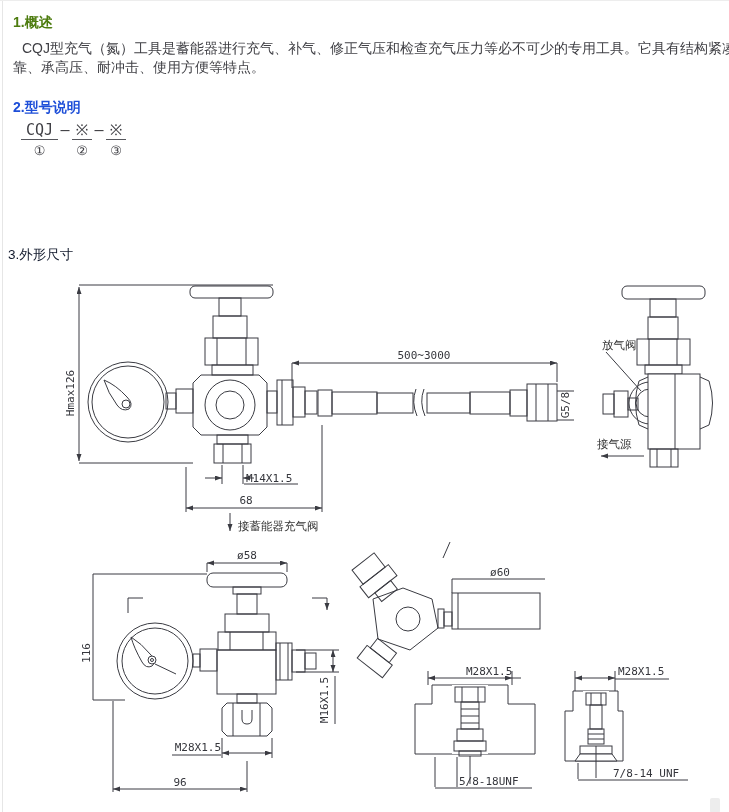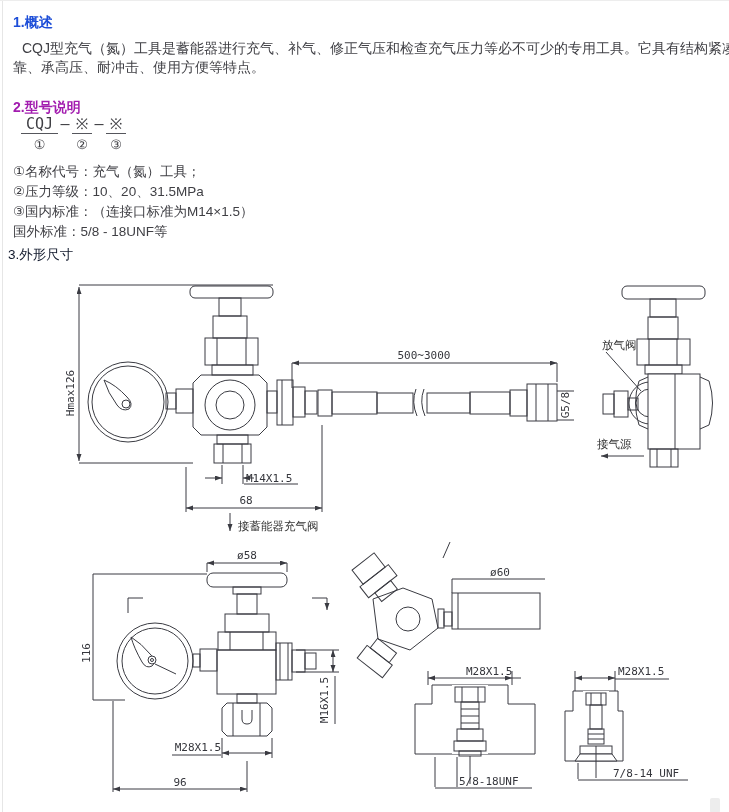--- a/index.html
+++ b/index.html
@@ -2,21 +2,21 @@
 <html><head>
 <meta charset="utf-8">
 <style>
   html,body{margin:0;padding:0;background:#fff;}
   .page{position:relative;width:729px;height:812px;background:#ffffff;overflow:hidden;
         font-family:"Liberation Sans","DejaVu Sans",sans-serif;border-top:1px solid #ededed;}
   .page-edge{position:absolute;left:2px;top:0;width:1px;height:812px;background:#e6e6e6;}
   .h-orange{position:absolute;left:13px;font-size:14px;font-weight:bold;margin:0;}
   .para{position:absolute;left:13px;top:38px;width:806px;font-size:14px;line-height:19px;
         text-indent:9px;margin:0;}
-  .model-code{position:absolute;left:21px;top:115px;display:grid;
+  .model-code{position:absolute;left:21px;top:121px;display:grid;
         grid-template-columns:37px 14px 20px 14px 20px;text-align:center;
         font-family:"DejaVu Sans Mono","Liberation Mono",monospace;font-size:15px;line-height:17px;}
   .mc-seg{grid-row:1;}
   .mc-u{border-bottom:1px solid #55565c;}
   .mc-num{grid-row:2;font-size:13px;padding-top:2px;}
   .gc1{grid-column:1}.gc2{grid-column:2}.gc3{grid-column:3}.gc4{grid-column:4}.gc5{grid-column:5}
   .model-items{position:absolute;left:13px;top:161px;font-size:13.5px;line-height:20px;}
   .model-item{white-space:nowrap;}
   .h-plain{position:absolute;left:8px;top:245px;font-size:13.5px;color:#0f172a;margin:0;font-weight:normal;}
   .drawing-svg{position:absolute;left:0;top:260px;}
@@ -25,43 +25,37 @@
   .drawing-svg .dim{font:11px "DejaVu Sans Mono","Liberation Mono",monospace;fill:#35363c;stroke:none;}
   .drawing-svg .cjk{font:11.5px "Liberation Sans",sans-serif;fill:#333;stroke:none;}
   .scroll-frag{position:absolute;left:710px;top:797px;width:10px;height:15px;background:#ededed;border-radius:2px;}
 </style>
 </head>
 <body>
 
 <div class="page">
   <div class="page-edge"></div>
 
-  <h3 class="h-orange" style="top:13px;color:#1d4ed8;">1.概述</h3>
+  <h3 class="h-orange" style="top:13px;color:#4d7c0f;">1.概述</h3>
 
   <p class="para" style="color:#3f3f44;">CQJ型充气（氮）工具是蓄能器进行充气、补气、修正气压和检查充气压力等必不可少的专用工具。它具有结构紧凑、安全可靠、承高压、耐冲击、使用方便等特点。</p>
 
-  <h3 class="h-orange" style="top:98px;color:#a21caf;">2.型号说明</h3>
+  <h3 class="h-orange" style="top:98px;color:#1d4ed8;">2.型号说明</h3>
 
   <div class="model-code" style="color:#3f3f44;">
     <span class="mc-seg mc-u gc1">CQJ</span>
     <span class="mc-seg gc2">—</span>
     <span class="mc-seg mc-u gc3">※</span>
     <span class="mc-seg gc4">—</span>
     <span class="mc-seg mc-u gc5">※</span>
     <span class="mc-num gc1">①</span>
     <span class="mc-num gc3">②</span>
     <span class="mc-num gc5">③</span>
   </div>
 
-  <div class="model-items" style="color:#3f3f44;">
-    <div class="model-item">①名称代号：充气（氮）工具；</div>
-    <div class="model-item">②压力等级：10、20、31.5MPa</div>
-    <div class="model-item">③国内标准：（连接口标准为M14×1.5）</div>
-    <div class="model-item">国外标准：5/8 - 18UNF等</div>
-  </div>
 
   <h4 class="h-plain">3.外形尺寸</h4>
 
   <svg class="drawing-svg" width="729" height="552" viewBox="0 260 729 552">
     <defs>
       <pattern id="mesh" width="6" height="6" patternUnits="userSpaceOnUse">
         <path d="M0,0 L6,6 M6,0 L0,6" stroke="#565861" stroke-width="0.6" fill="none"></path>
       </pattern>
       <pattern id="hatch" width="7" height="7" patternUnits="userSpaceOnUse">
         <path d="M0,7 L7,0" stroke="#50525a" stroke-width="0.8"></path>

